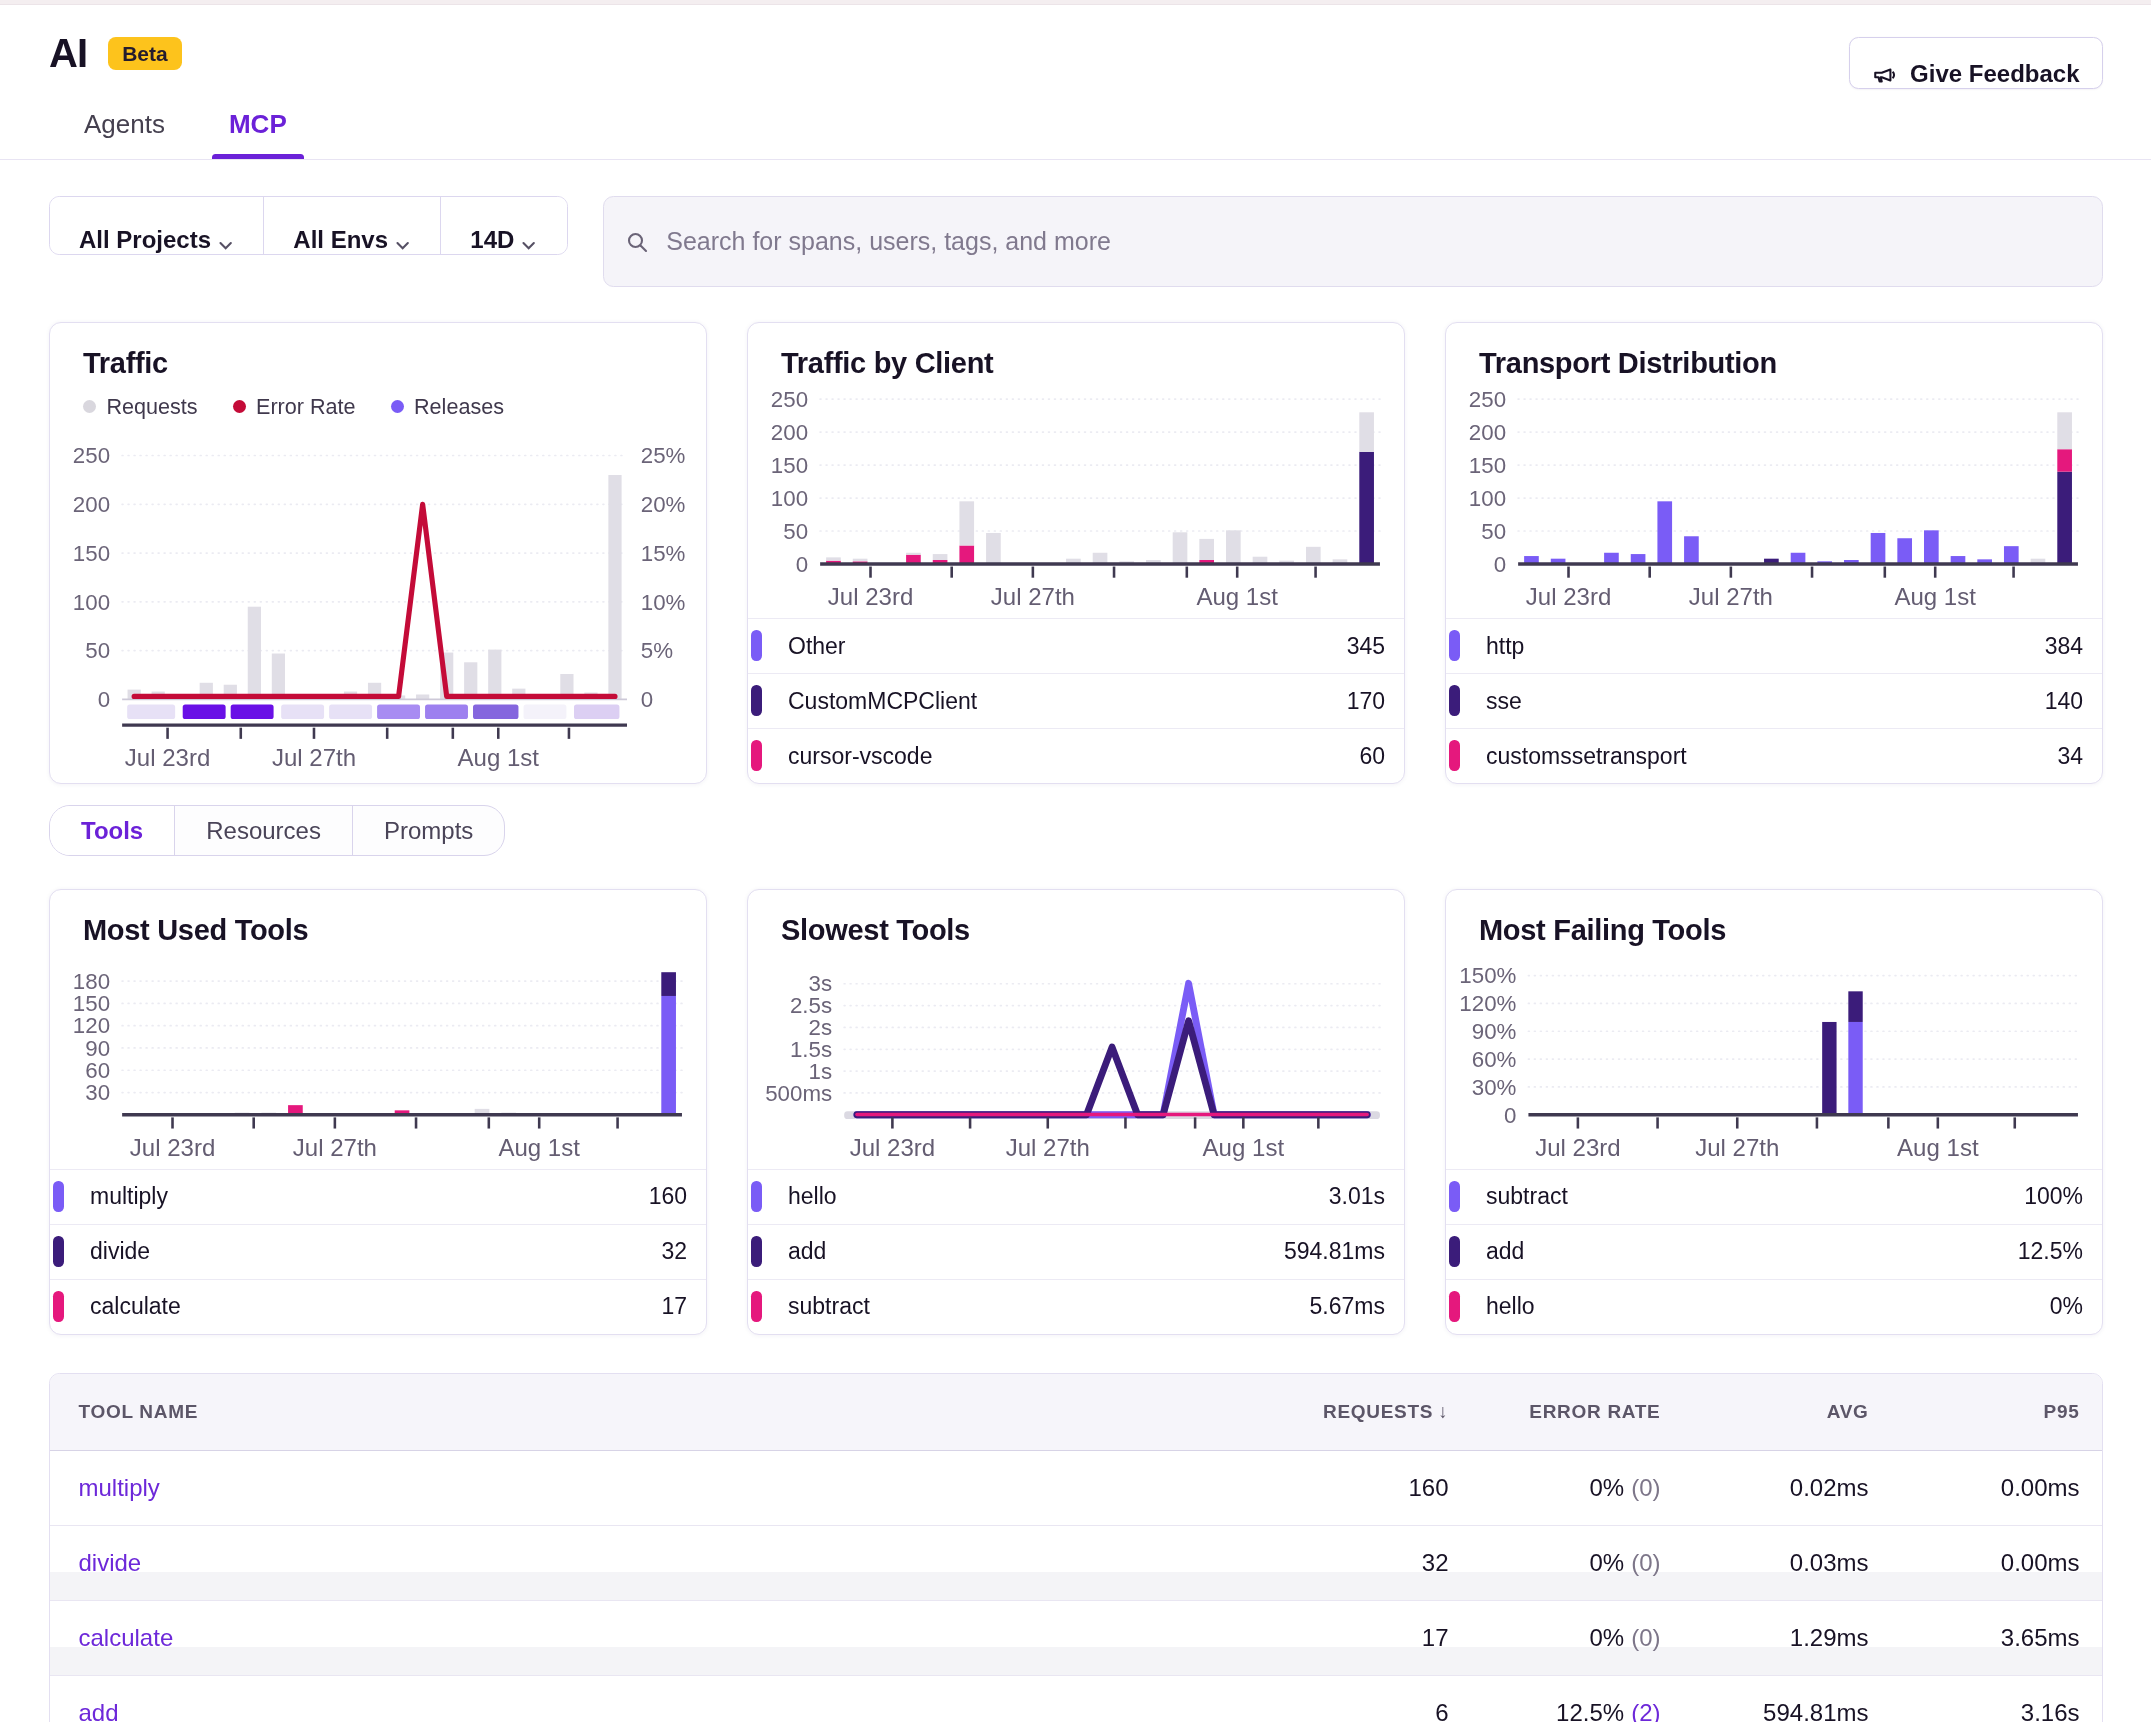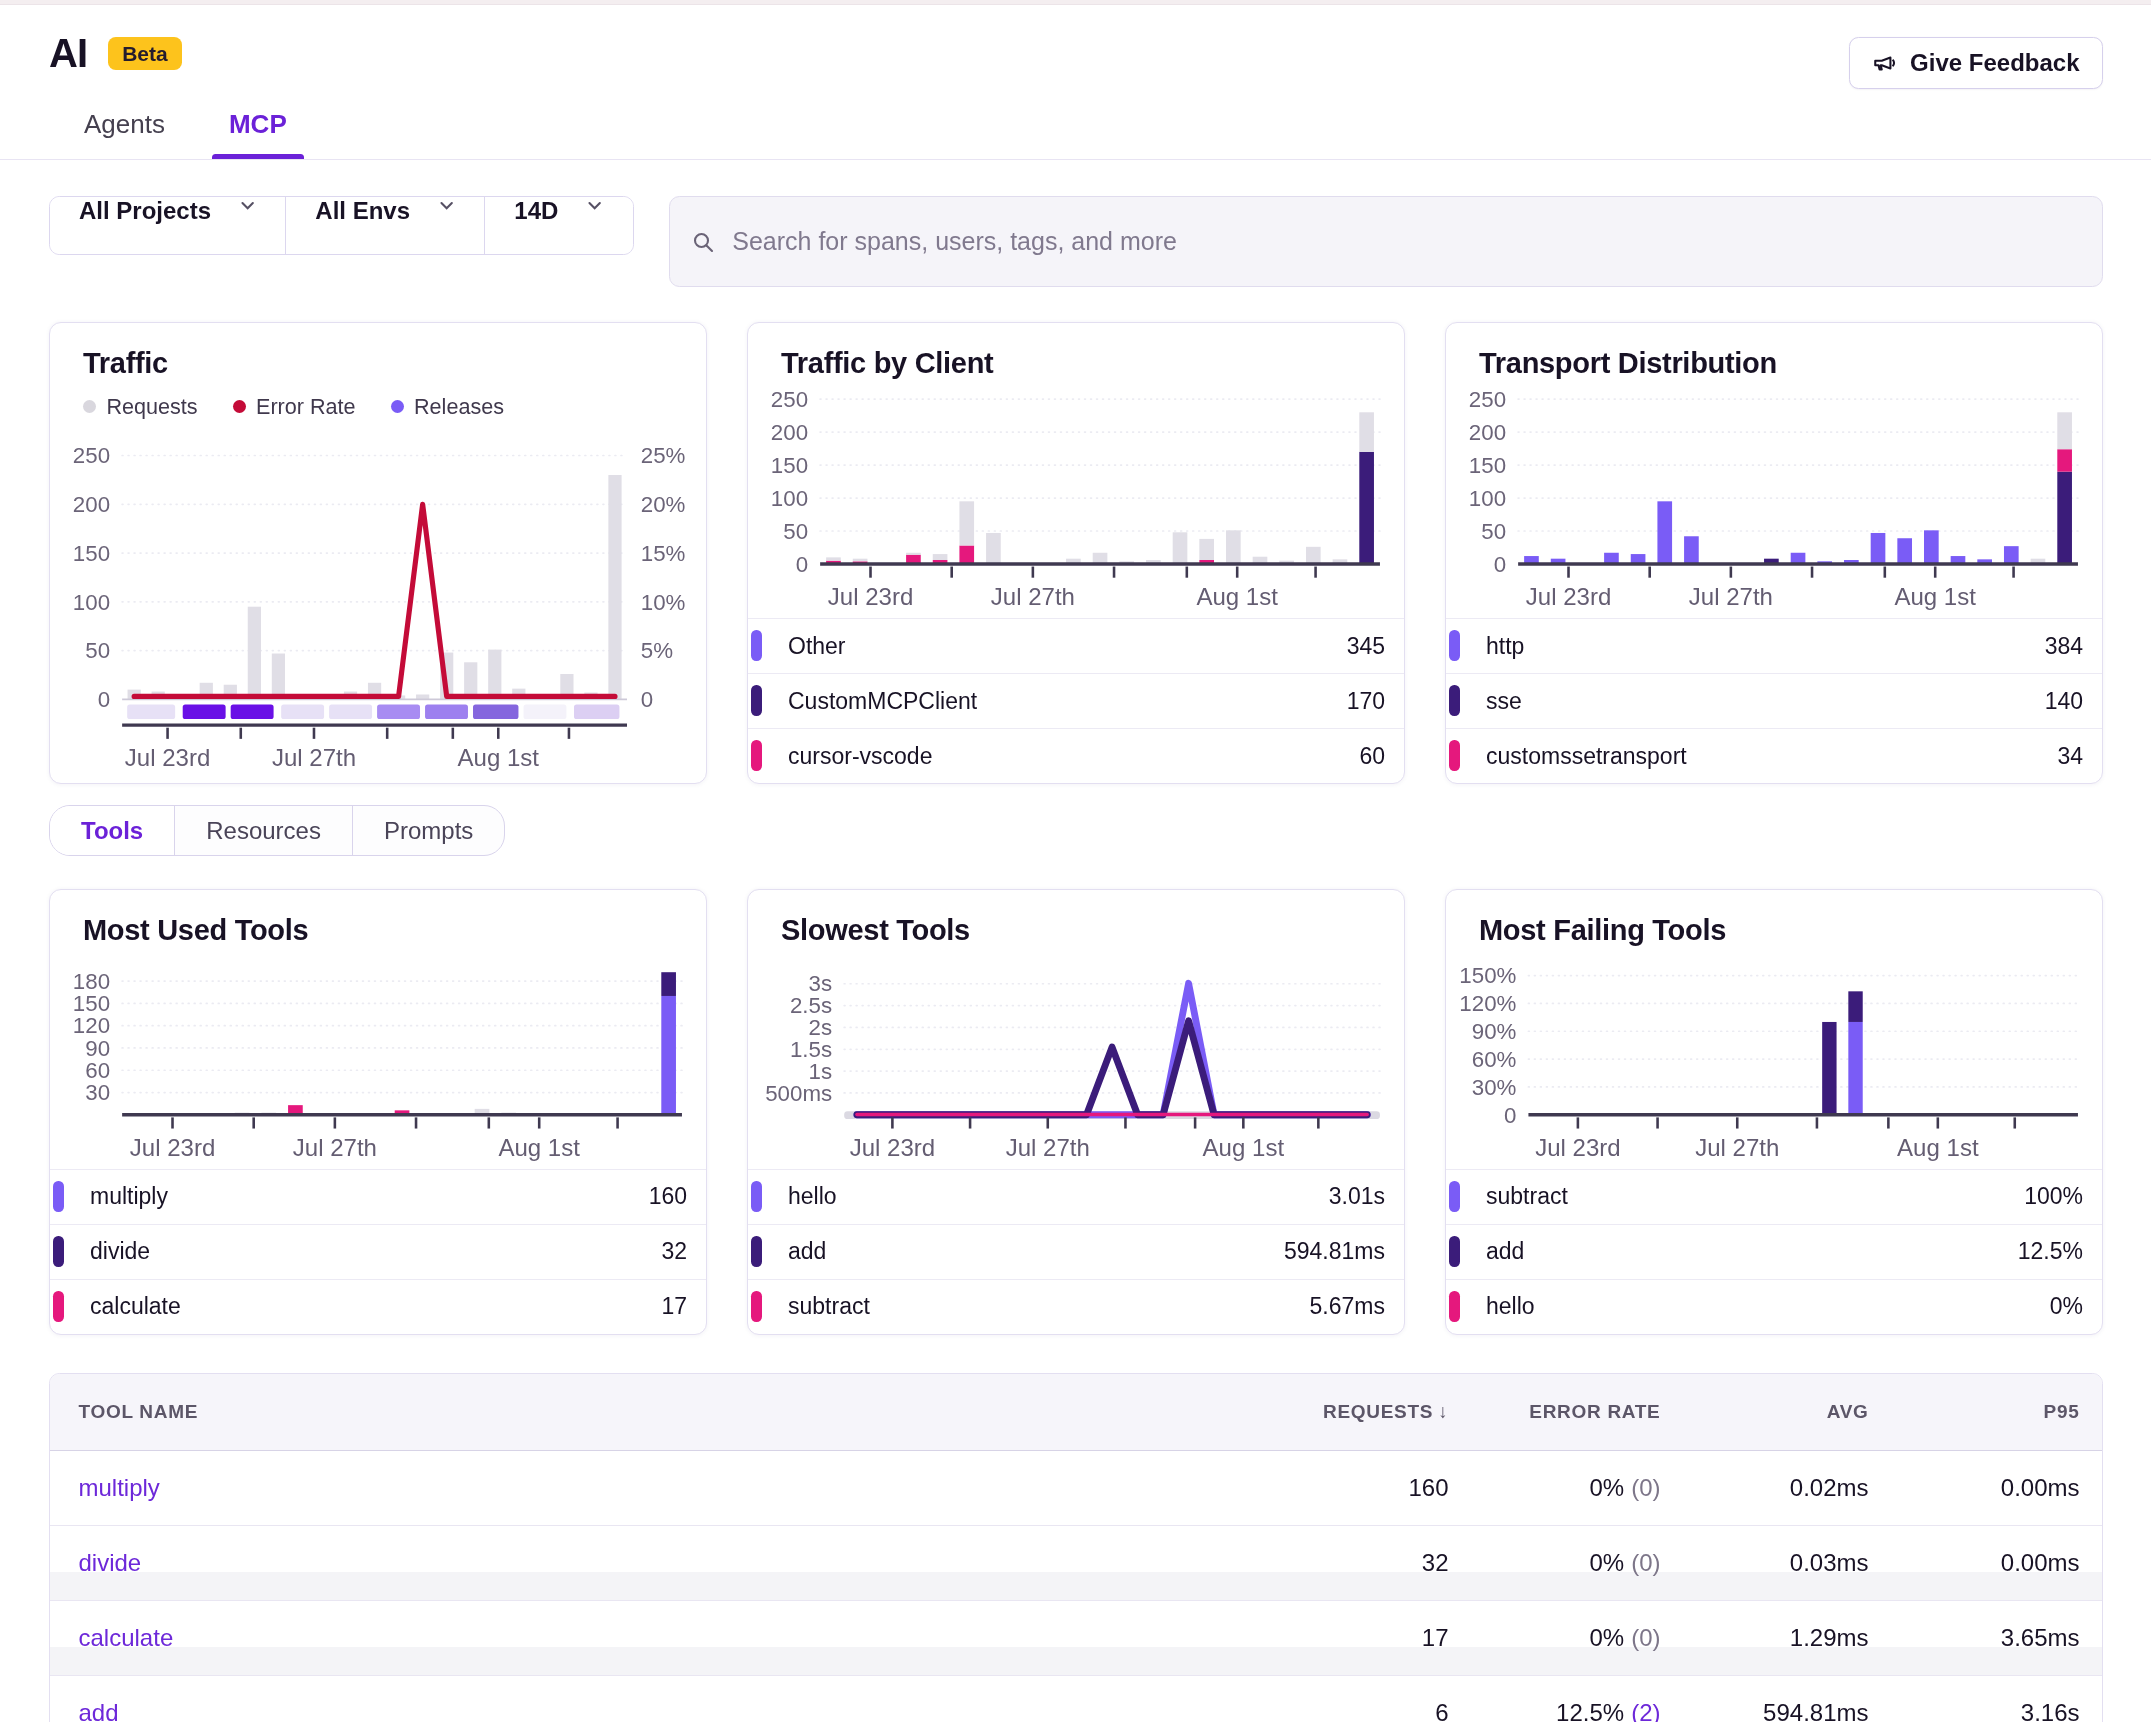--- a/index.html
+++ b/index.html
@@ -7,33 +7,33 @@
     width:2151px;height:1722px;overflow:hidden;background:#fff;
     font-family:"Liberation Sans",sans-serif;color:#181225;position:relative;
   }
   .topstrip{height:4.3px;background:#f4eef0;border-bottom:0.9px solid #ece4e8;}
   
   .hdr{padding:26px 48px 0 49px;position:relative;}
   .brand{display:flex;align-items:center;gap:21px;}
   .brand-title{font-size:40px;font-weight:800;letter-spacing:-0.9px;color:#181225;}
   .beta-badge{background:#fdc31c;color:#241c2e;font-size:21px;font-weight:700;
     padding:6px 14px;border-radius:7.8px;line-height:1;}
-  .feedback-btn{position:absolute;right:48px;top:32px;height:52px;display:flex;align-items:center;gap:12px;
+  .feedback-btn{position:absolute;right:48px;top:32px;height:52px;display:flex;align-items:flex-end;gap:12px;
     background:#fff;border:1.3px solid #d6d0ec;border-radius:9.5px;padding:0 22.5px;
     font-size:24px;font-weight:700;color:#181225;cursor:pointer;box-shadow:0 0.9px 1.7px rgba(40,20,80,.05);}
   .tabs{display:flex;gap:50px;margin:33px 0 0 28px;}
   .tab{font-size:26px;padding:0 7px 19px;color:#45404f;cursor:pointer;position:relative;}
   .tab.active{color:#6b21d8;font-weight:700;}
   .tab.active::after{content:"";position:absolute;left:-10.4px;right:-10.4px;bottom:0;height:5.2px;
     background:#6b21d8;border-radius:3.5px 3.5px 0 0;}
   .hdr-border{height:0.9px;background:#e8e4f3;}
   
   .toolbar{display:flex;margin:36px 48px 0 49px;gap:35px;}
   .seg-group{display:flex;border:1.3px solid #dcd7ef;border-radius:10.4px;overflow:hidden;background:#fff;height:57px;}
-  .seg-btn{display:flex;align-items:flex-start;gap:28px;padding:0 29px;font-size:24px;font-weight:700;
+  .seg-btn{display:flex;align-items:flex-end;gap:6px;padding:0 29px;font-size:24px;font-weight:700;
     color:#181225;border-right:1.3px solid #dcd7ef;cursor:pointer;background:#fff;}
   .seg-btn:last-child{border-right:none;}
   .chev{width:17.3px;height:17.3px;flex:none;}
   .search-wrap{flex:1;display:flex;align-items:center;gap:15.6px;background:#f5f4f9;
     border:1.3px solid #e0dcee;border-radius:10.4px;height:57px;padding:16px 21px;}
   .search-wrap input{flex:1;border:none;background:transparent;outline:none;
     font-size:25px;color:#181225;font-family:"Liberation Sans",sans-serif;}
   .search-wrap input::placeholder{color:#80798e;}
   
   .cards-row{display:flex;gap:40px;margin:0 48px 0 49px;}

